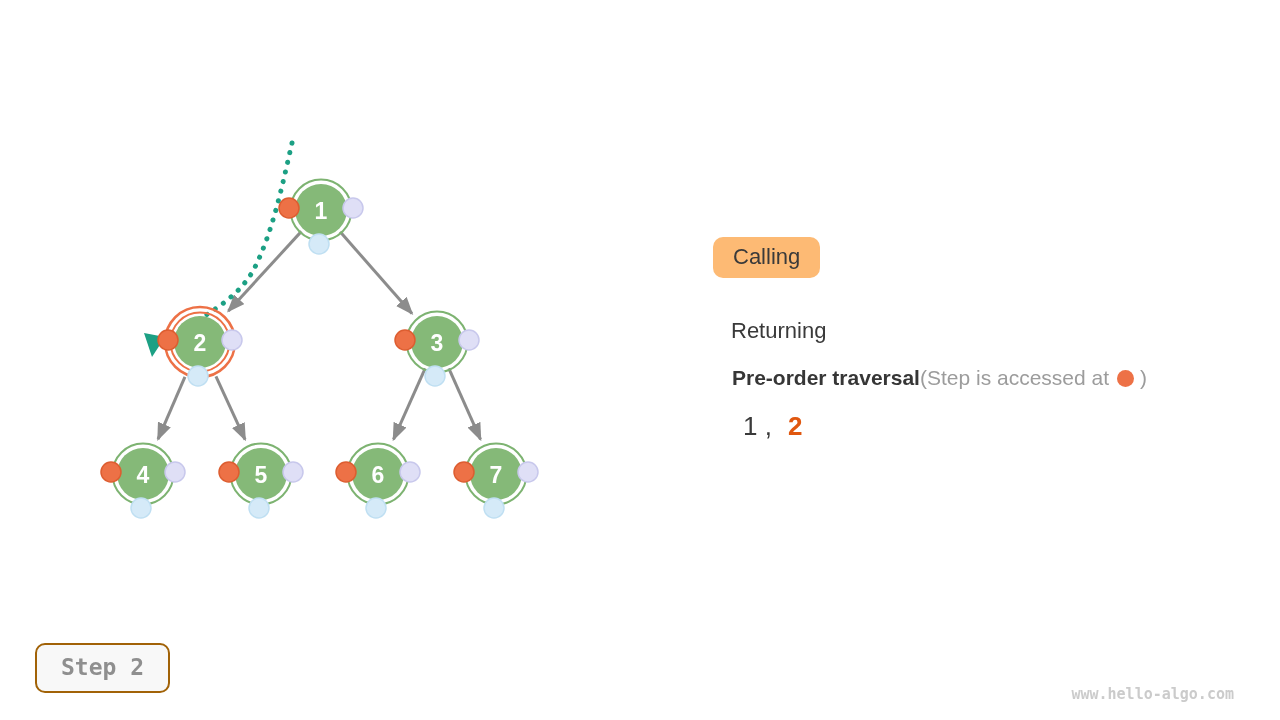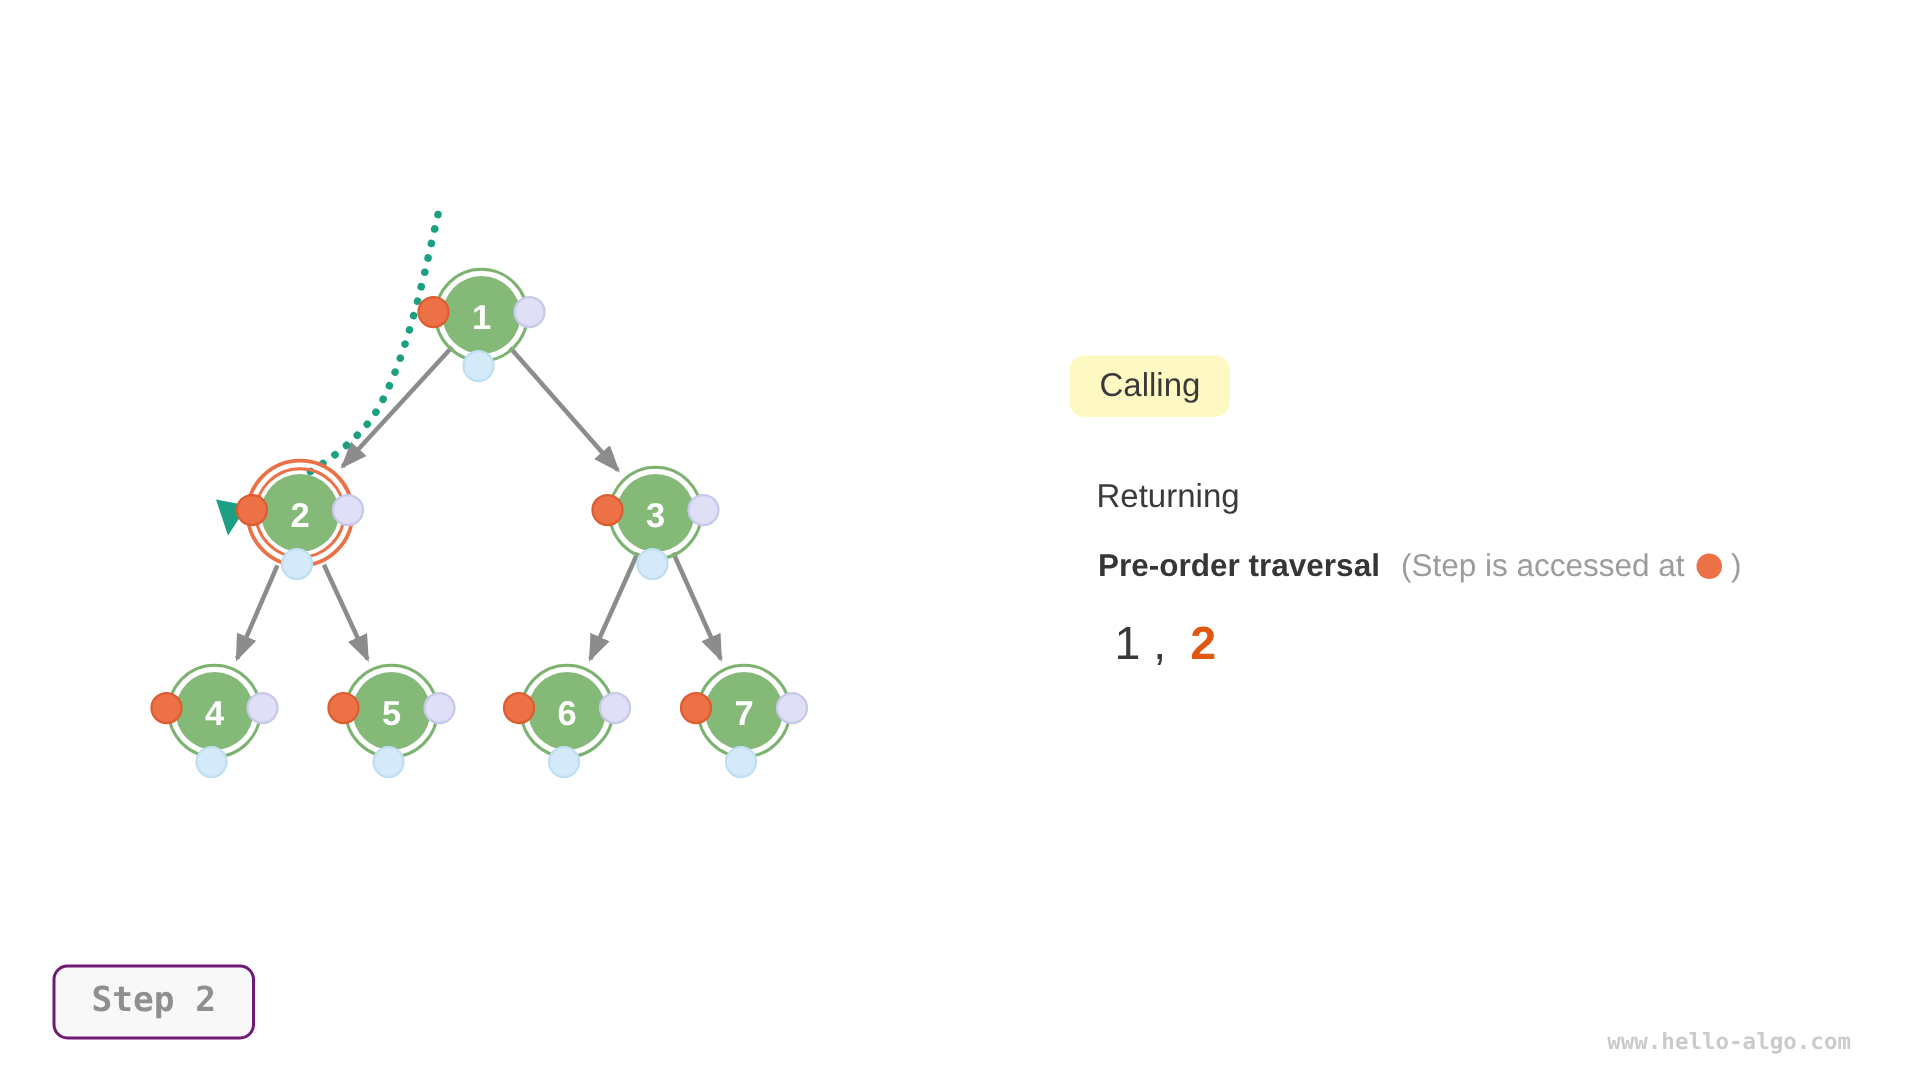--- a/index.html
+++ b/index.html
@@ -14,21 +14,21 @@
   #tree-svg {
     position: absolute;
     left: 0;
     top: 0;
   }
   .panel { position: absolute; left: 0; top: 0; }
   .badge {
     position: absolute;
     left: 713px;
     top: 237px;
-    background: #fef9c3;
+    background: #fdba74;
     border-radius: 10px;
     padding: 7px 20px 8px 20px;
     font-size: 22px;
     color: #3a3a3a;
   }
   .returning {
     position: absolute;
     left: 731px;
     top: 294px;
     font-size: 22px;
@@ -38,49 +38,48 @@
   .title-row {
     position: absolute;
     left: 732px;
     top: 366px;
     white-space: nowrap;
     font-size: 21px;
   }
   .title-row .title {
     font-weight: bold;
     color: #363636;
-    margin-right: 14px;
   }
   .title-row .note {
     color: #9c9c9c;
   }
   .note-dot {
     display: inline-block;
     width: 17px;
     height: 17px;
     border-radius: 50%;
     vertical-align: -2px;
     margin: 0 6px 0 8px;
   }
   .sequence {
     position: absolute;
     left: 743px;
     top: 411px;
-    font-size: 31px;
+    font-size: 26px;
     color: #3a3a3a;
     white-space: nowrap;
   }
   .seq-item { margin-right: 16px; }
   .seq-item.hl { font-weight: bold; }
   .step-box {
     position: absolute;
     left: 35px;
     top: 643px;
     background: #f8f8f8;
-    border: 2px solid #701a75;
+    border: 2px solid #a16207;
     border-radius: 10px;
     padding: 9px 24px 11px 24px;
     font-family: "DejaVu Sans Mono", monospace;
     font-weight: bold;
     font-size: 23px;
     color: #8f8f8f;
   }
   .watermark {
     position: absolute;
     right: 46px;

